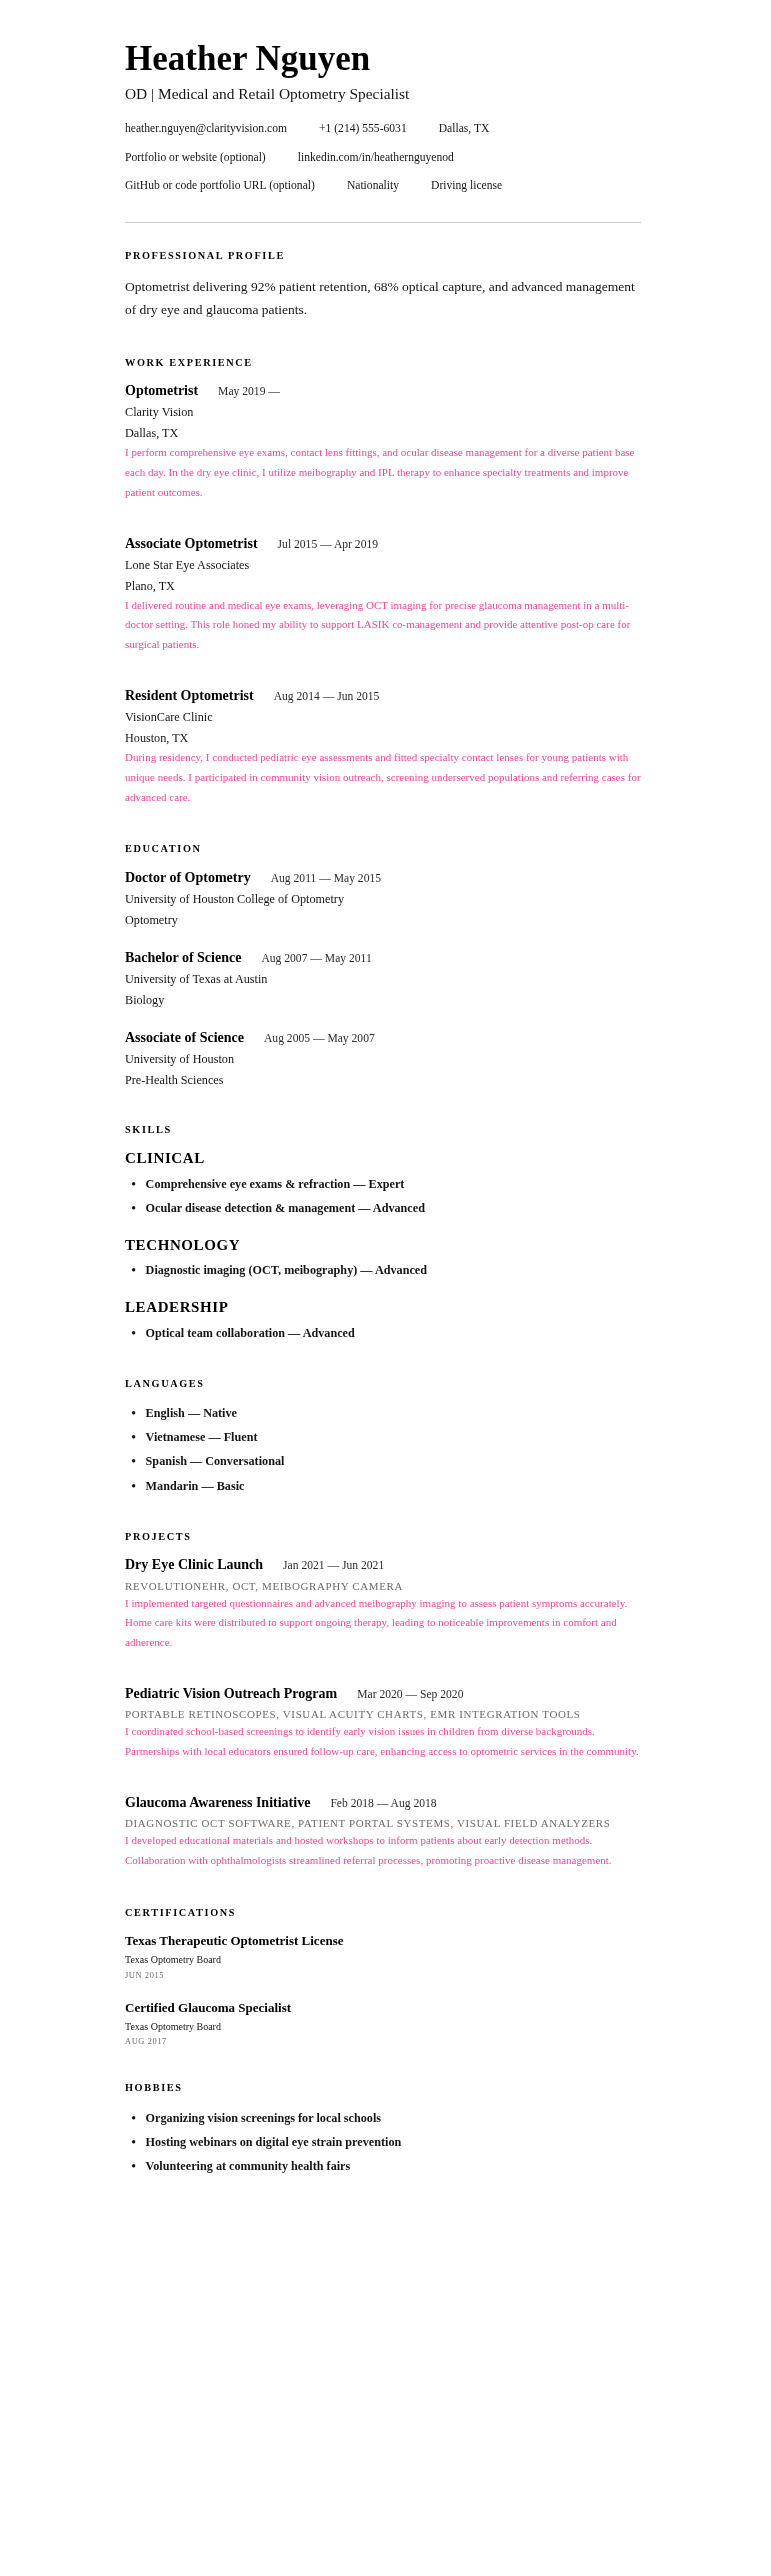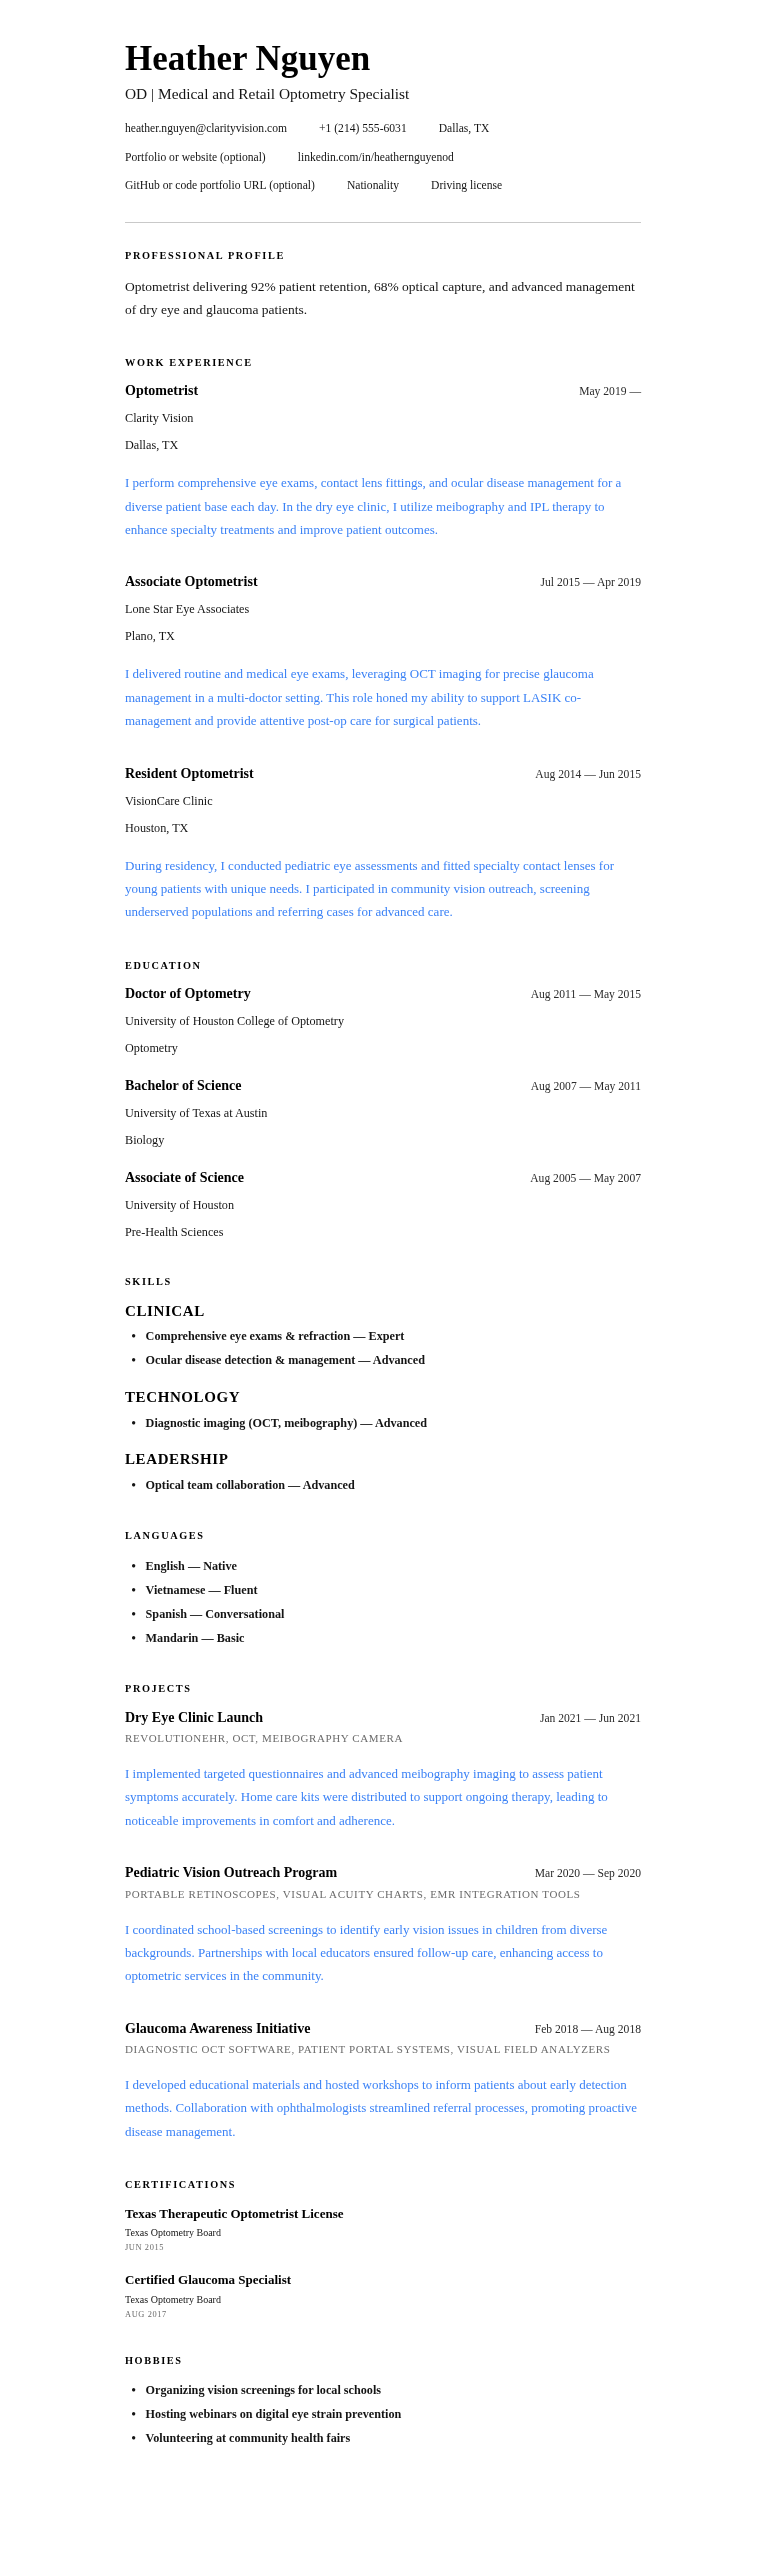--- a/index.html
+++ b/index.html
@@ -56,45 +56,44 @@
     line-height: 1.65;
     margin: 0;
     max-width: 650px;
   }
 
   
   .entry { margin-top: 0; }
   .entry + .entry { margin-top: 33px; }
   .entry-head {
     display: flex;
-    justify-content: space-between;
     align-items: baseline;
-    gap: 10px;
+    gap: 20px;
   }
   .entry-title {
     font-size: 14px;
     font-weight: 700;
     color: #000;
   }
   .entry-date {
     font-size: 11.6px;
     color: #2b2b2b;
     white-space: nowrap;
   }
   .entry-sub {
     font-size: 12.2px;
-    margin-top: 12px;
+    margin-top: 6px;
     color: #141414;
   }
   .entry-desc {
-    font-size: 13px;
+    font-size: 11px;
     line-height: 1.8;
-    margin-top: 18px;
+    margin-top: 2px;
     max-width: 662px;
-    color: #3b82f6;
+    color: #ec4899;
   }
   .tools-line {
     font-size: 11px;
     letter-spacing: 0.6px;
     color: #6b6b6b;
     margin-top: 6.4px;
   }
 
   
   .edu-entry + .edu-entry { margin-top: 22px; }

